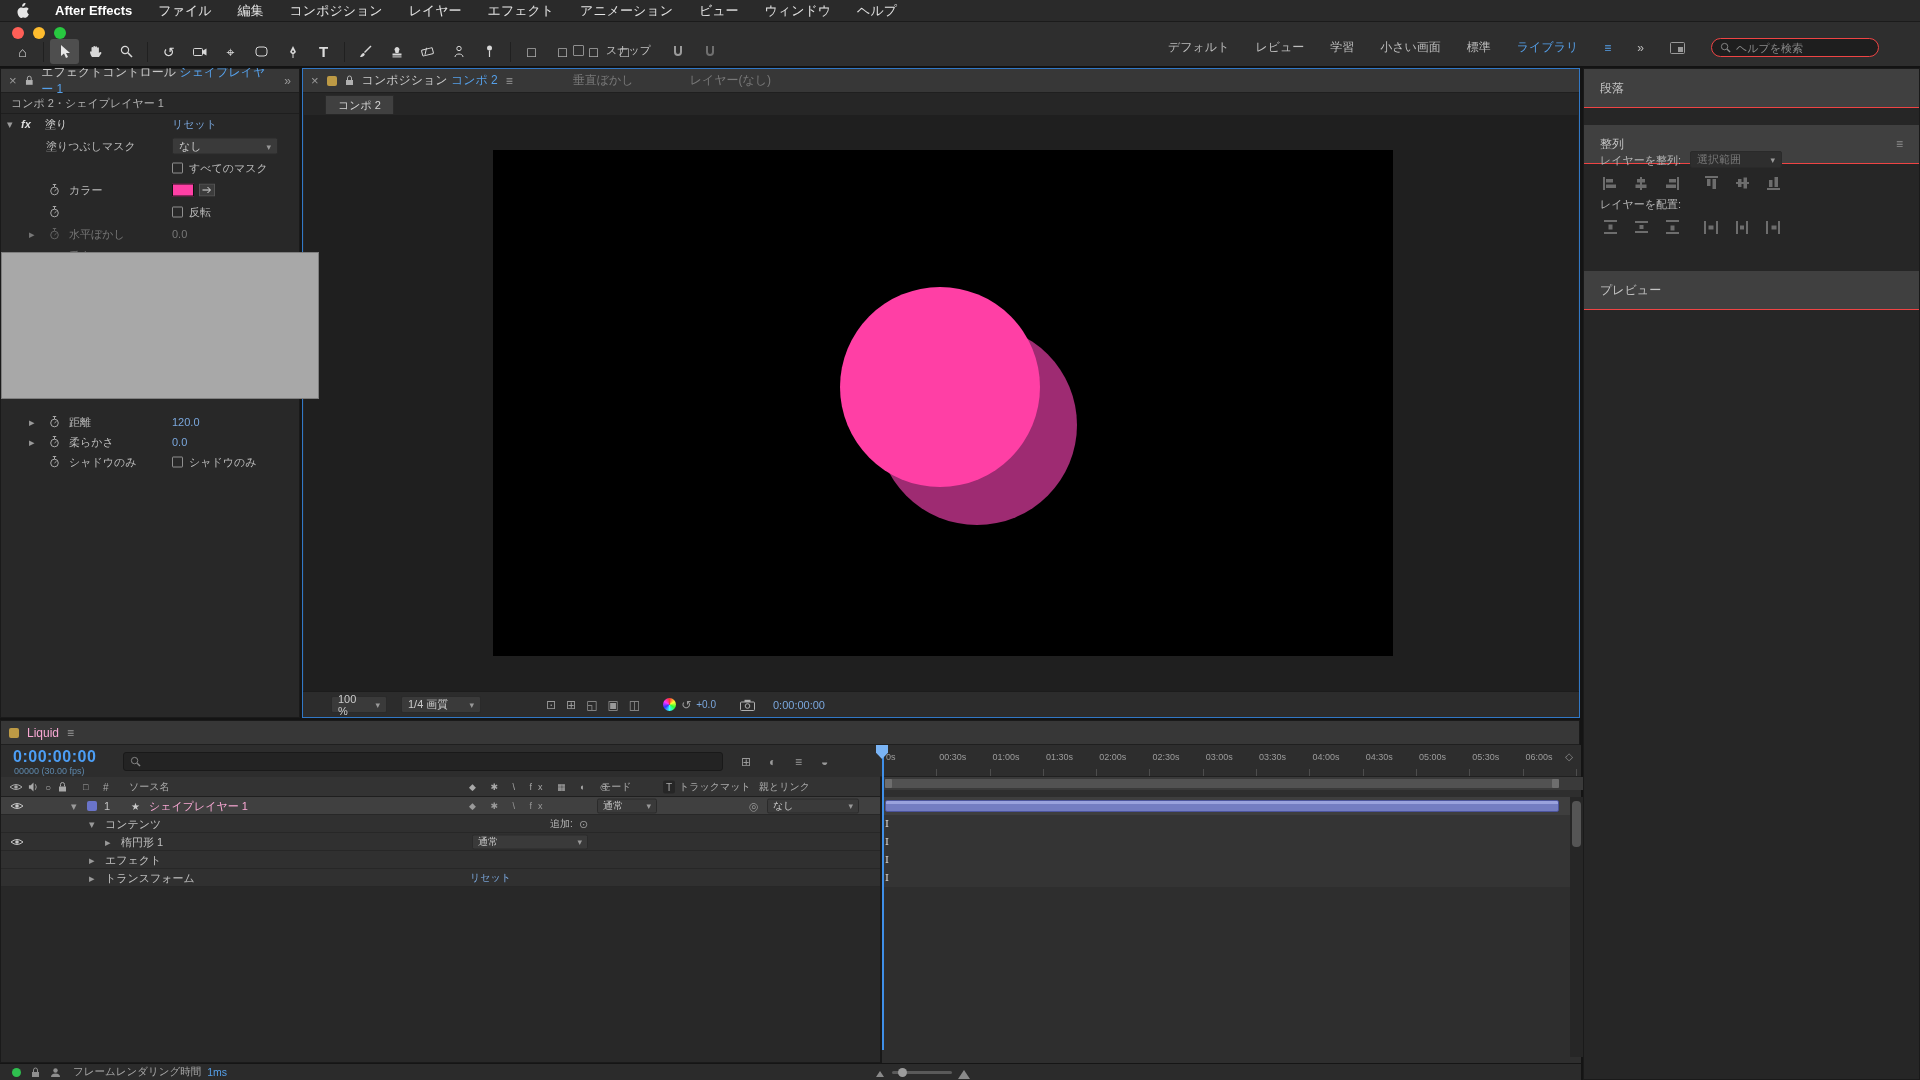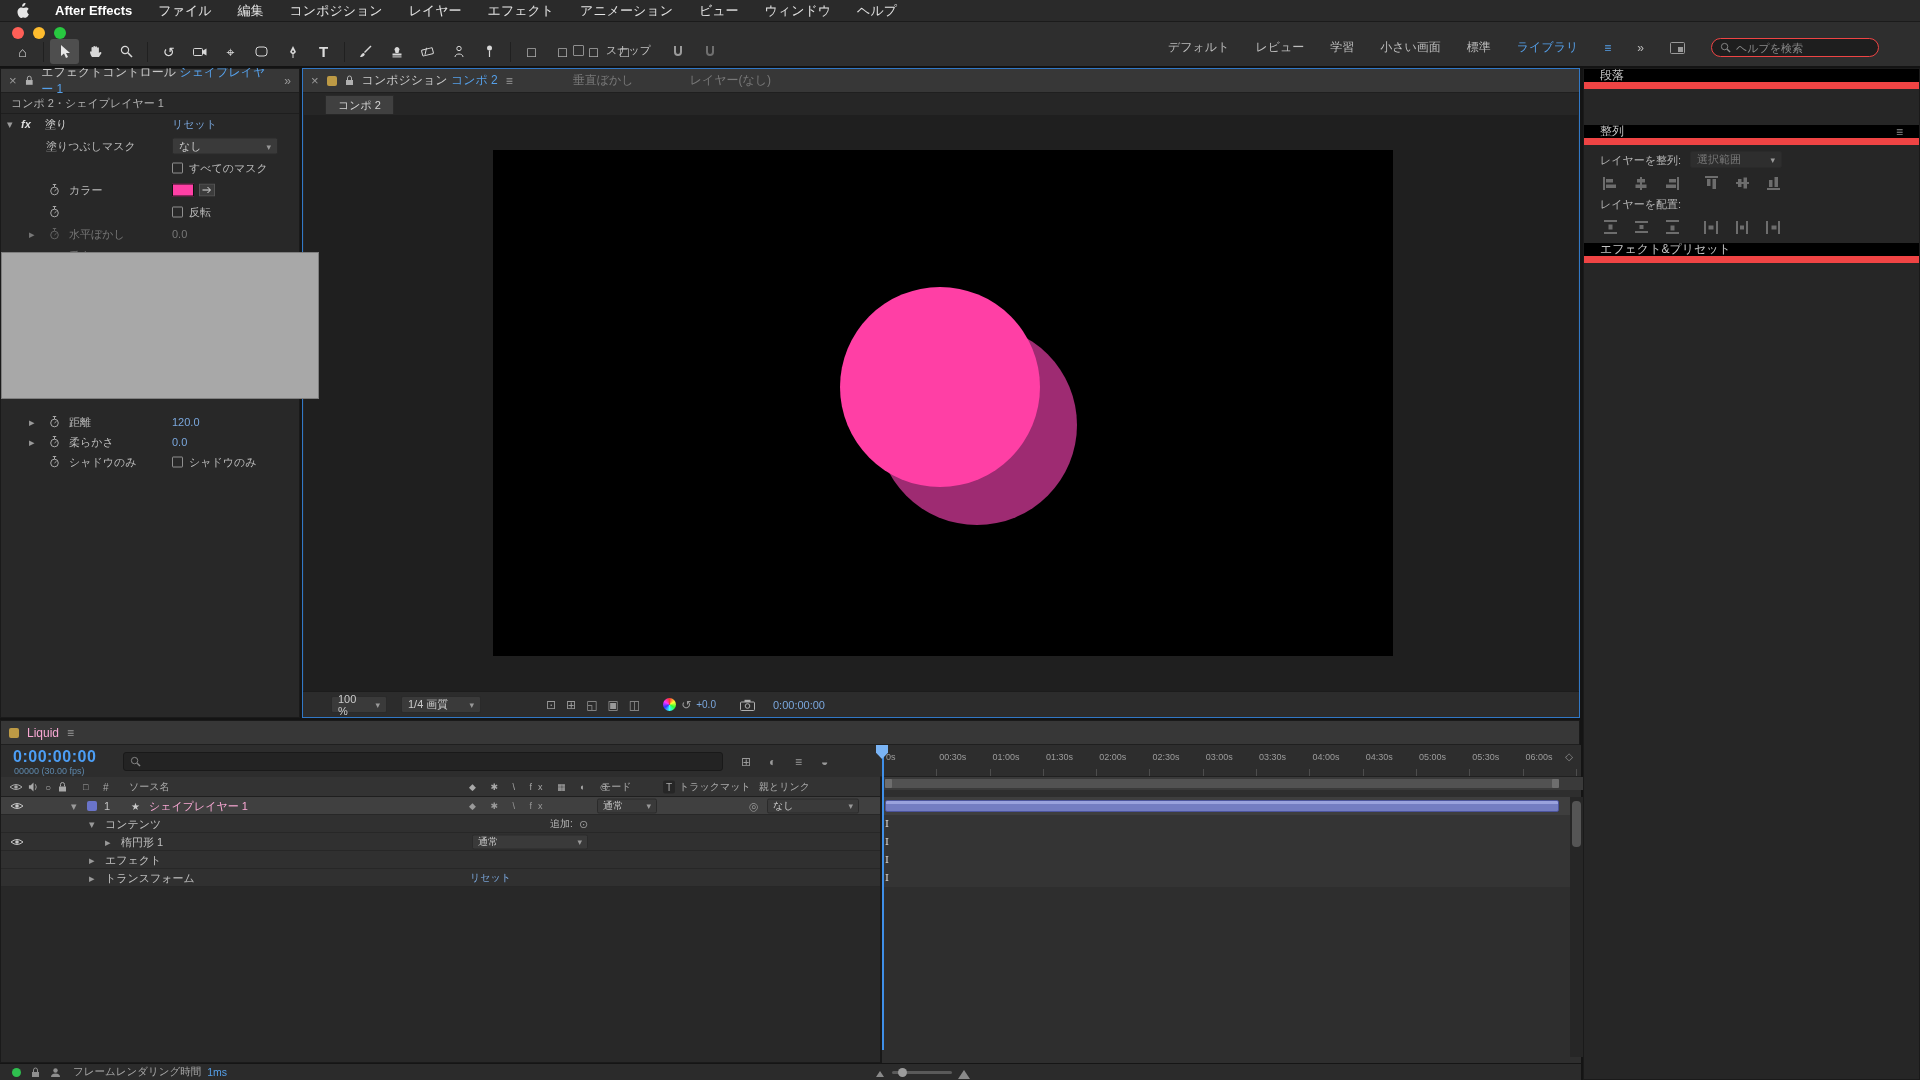--- a/index.html
+++ b/index.html
@@ -60,21 +60,21 @@
     border:1px solid #2a2a2a;border-bottom:none;display:flex;align-items:center;font-size:11px;color:#d5d5d5}
   .viewer{position:absolute;left:1px;top:46px;width:1274px;height:578px;background:#1f1f1f;overflow:hidden}
   .comp-rect{position:absolute;left:189px;top:35px;width:900px;height:506px;background:#000;overflow:hidden}
   .circle{position:absolute;border-radius:50%;width:200px;height:200px}
   .comp-footer{position:absolute;left:0;bottom:0;width:100%;height:26px;background:#2c2c2c;
     border-top:1px solid #1c1c1c;display:flex;align-items:center;font-size:11px}
   .cf-ic{color:#9a9a9a;font-size:12px;margin:0 5px}
 
   
   .right-panel{left:1583px;top:68px;width:337px;height:1012px;background:#262626}
-  .rp-head{position:absolute;left:0;width:100%;height:20px;background:#000000;border-bottom:7px solid #ef4444;
+  .rp-head{position:absolute;left:0;width:100%;height:39px;background:#404040;border-bottom:1px solid #ef4444;
     display:flex;align-items:center;padding:0 16px;font-size:12px;color:#c4c4c4}
   .rp-label{position:absolute;font-size:11px;color:#b5b5b5}
   .al-ic{display:inline-flex;width:24px;height:20px;align-items:center;justify-content:center;border-radius:2px}
 
   
   .tl-panel{left:0;top:720px;width:1580px;height:343px;background:#282828}
   .tl-header{position:absolute;left:0;top:24px;width:879px;height:32px;background:#2d2d2d}
   .tl-timecode{position:absolute;left:12px;top:3px;font-size:16px;font-weight:bold;color:#4c9ef5;letter-spacing:.5px}
   .tl-frameinfo{position:absolute;left:13px;top:21px;font-size:9px;color:#5d87ab}
   .tl-search{position:absolute;left:122px;top:7px;width:600px;height:19px;background:#232323;
@@ -539,22 +539,22 @@
       </span>
     <span class="al-ic">
         <svg width="14" height="13">
           <line x1="1" y1="0" x2="1" y2="13" stroke="#6d6d6d" stroke-width="2"></line>
           <line x1="13" y1="0" x2="13" y2="13" stroke="#6d6d6d" stroke-width="2"></line>
           <rect x="5.5" y="4.5" width="5" height="4" fill="#6d6d6d"></rect>
         </svg>
       </span>
   </div>
 
-  <div class="rp-head" style="top:174px">
-      <span>エフェクト&amp;プリセット</span>
+  <div class="rp-head" style="top:202px">
+      <span>プレビュー</span>
     </div>
 </div>
 
 <div class="panel tl-panel">
   <div class="tabstrip">
     <span class="chip" style="background:#bd9a45"></span>
     <span class="white">Liquid</span>
     <span style="color:#9a9a9a">≡</span>
   </div>
 

